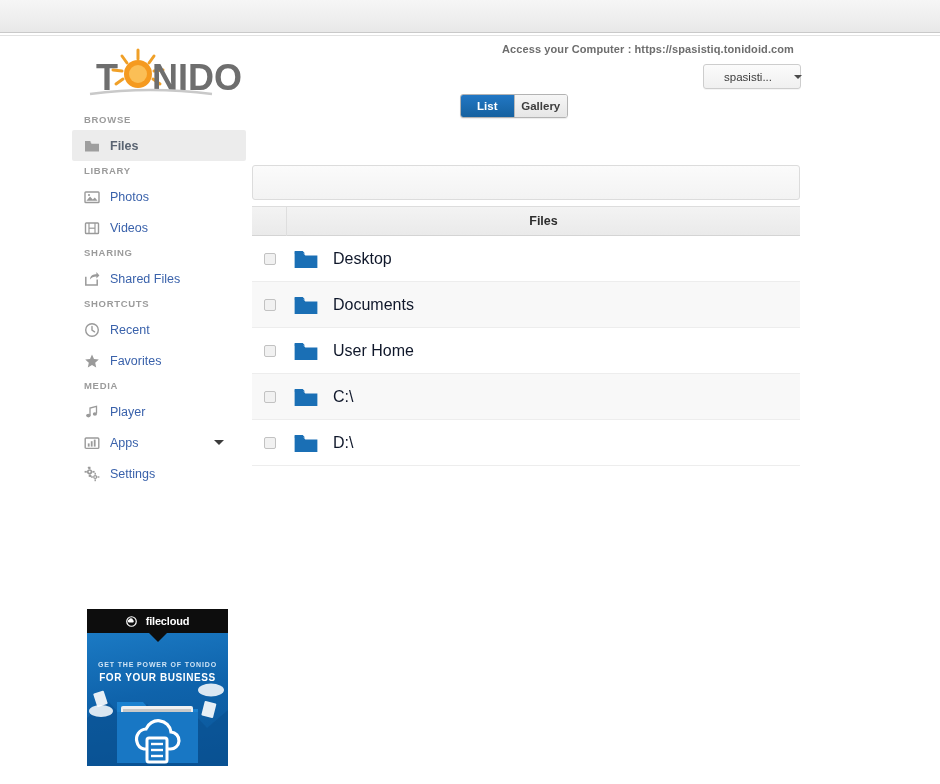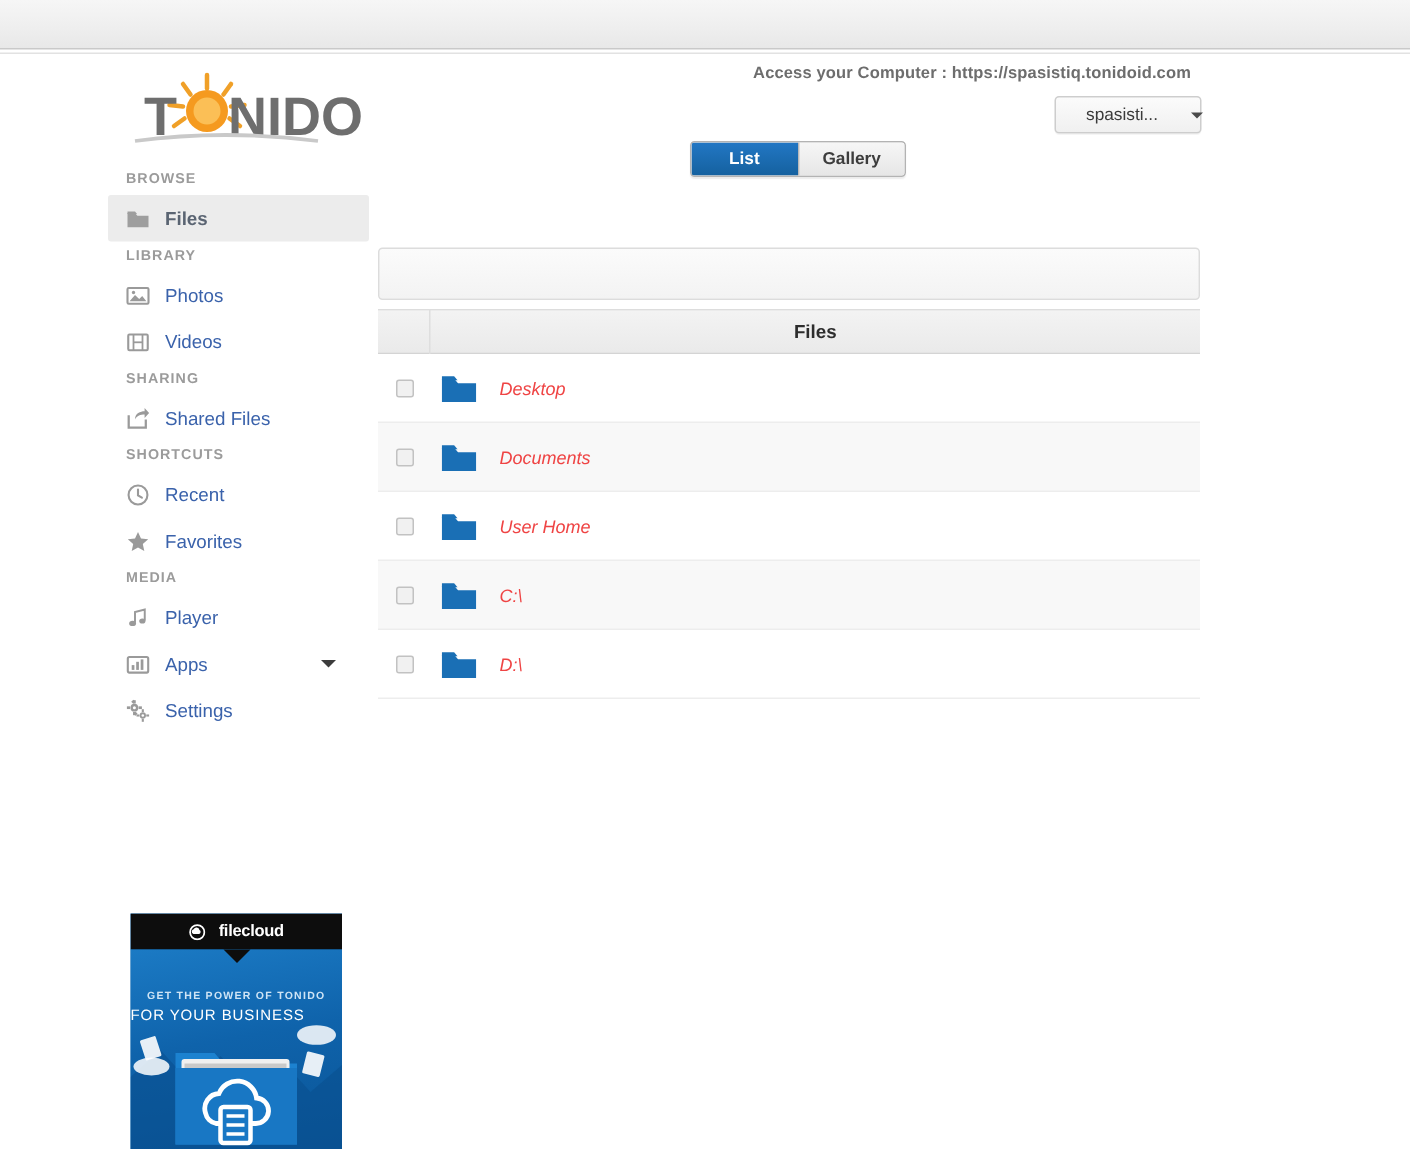--- a/index.html
+++ b/index.html
@@ -89,29 +89,29 @@
   #promo-top .fc-text { font-size: 11px; font-weight: bold; letter-spacing: -0.2px; }
   #promo-body { position: relative; height: 133px;
     background: linear-gradient(170deg, #1b7ac4 0%, #0f63ab 45%, #0a5597 100%); }
   #promo-notch {
     position: absolute; left: 50%; top: 0; margin-left: -9px;
     width: 0; height: 0; border-left: 9px solid transparent;
     border-right: 9px solid transparent; border-top: 9px solid #0d0d0d;
   }
   #promo-l1 { position: absolute; top: 28px; width: 100%; text-align: center;
     font-size: 7px; font-weight: bold; color: #cfe4f5; letter-spacing: 0.85px; }
-  #promo-l2 { position: absolute; top: 39px; width: 100%; text-align: left;
-    font-size: 10px; font-weight: normal; color: #ffffff; letter-spacing: 0.6px; }
+  #promo-l2 { position: absolute; top: 39px; width: 100%; text-align: center;
+    font-size: 10px; font-weight: bold; color: #ffffff; letter-spacing: 0.6px; }
 
   
   #main { position: absolute; left: 252px; top: 58px; width: 548px; }
 
   #tabs {
     position: absolute; left: 208px; top: 0;
-    width: 144px; height: 24px; display: flex;
+    width: 108px; height: 24px; display: flex;
     border-radius: 3px; overflow: hidden;
     border: 1px solid #b3b3b3;
     box-shadow: 0 1px 1px rgba(0,0,0,0.08);
   }
   .tab {
     flex: 1; display: flex; align-items: center; justify-content: center;
     font-size: 11.5px; font-weight: bold; cursor: pointer;
   }
   .tab.on { background: linear-gradient(to bottom, #2277c4 0%, #15619f 100%); color: #fff; }
   .tab.off { background: linear-gradient(to bottom, #f6f6f6 0%, #e6e6e6 100%);
@@ -136,21 +136,21 @@
     height: 46px; display: flex; align-items: center;
     border-bottom: 1px solid #ededed; cursor: pointer;
   }
   .ft-row.alt { background: #f8f8f8; }
   .ft-cell-chk { width: 35px; display: flex; align-items: center; justify-content: center; }
   .row-chk {
     width: 12px; height: 12px; background: #f1f1f1;
     border: 1px solid #c2c2c2; border-radius: 2px; cursor: pointer;
   }
   .ft-cell-icon { width: 46px; display: flex; align-items: center; padding-left: 4px; }
-  .ft-cell-name { flex: 1; font-size: 12px; color: #ef4444; font-style: italic; }
+  .ft-cell-name { flex: 1; font-size: 16px; color: #0f172a; }
 </style>
 </head>
 <body>
 
 <div id="top-strip"></div>
 <div id="top-strip-line"></div>
 
 <div id="page">
 
   <div id="header">

